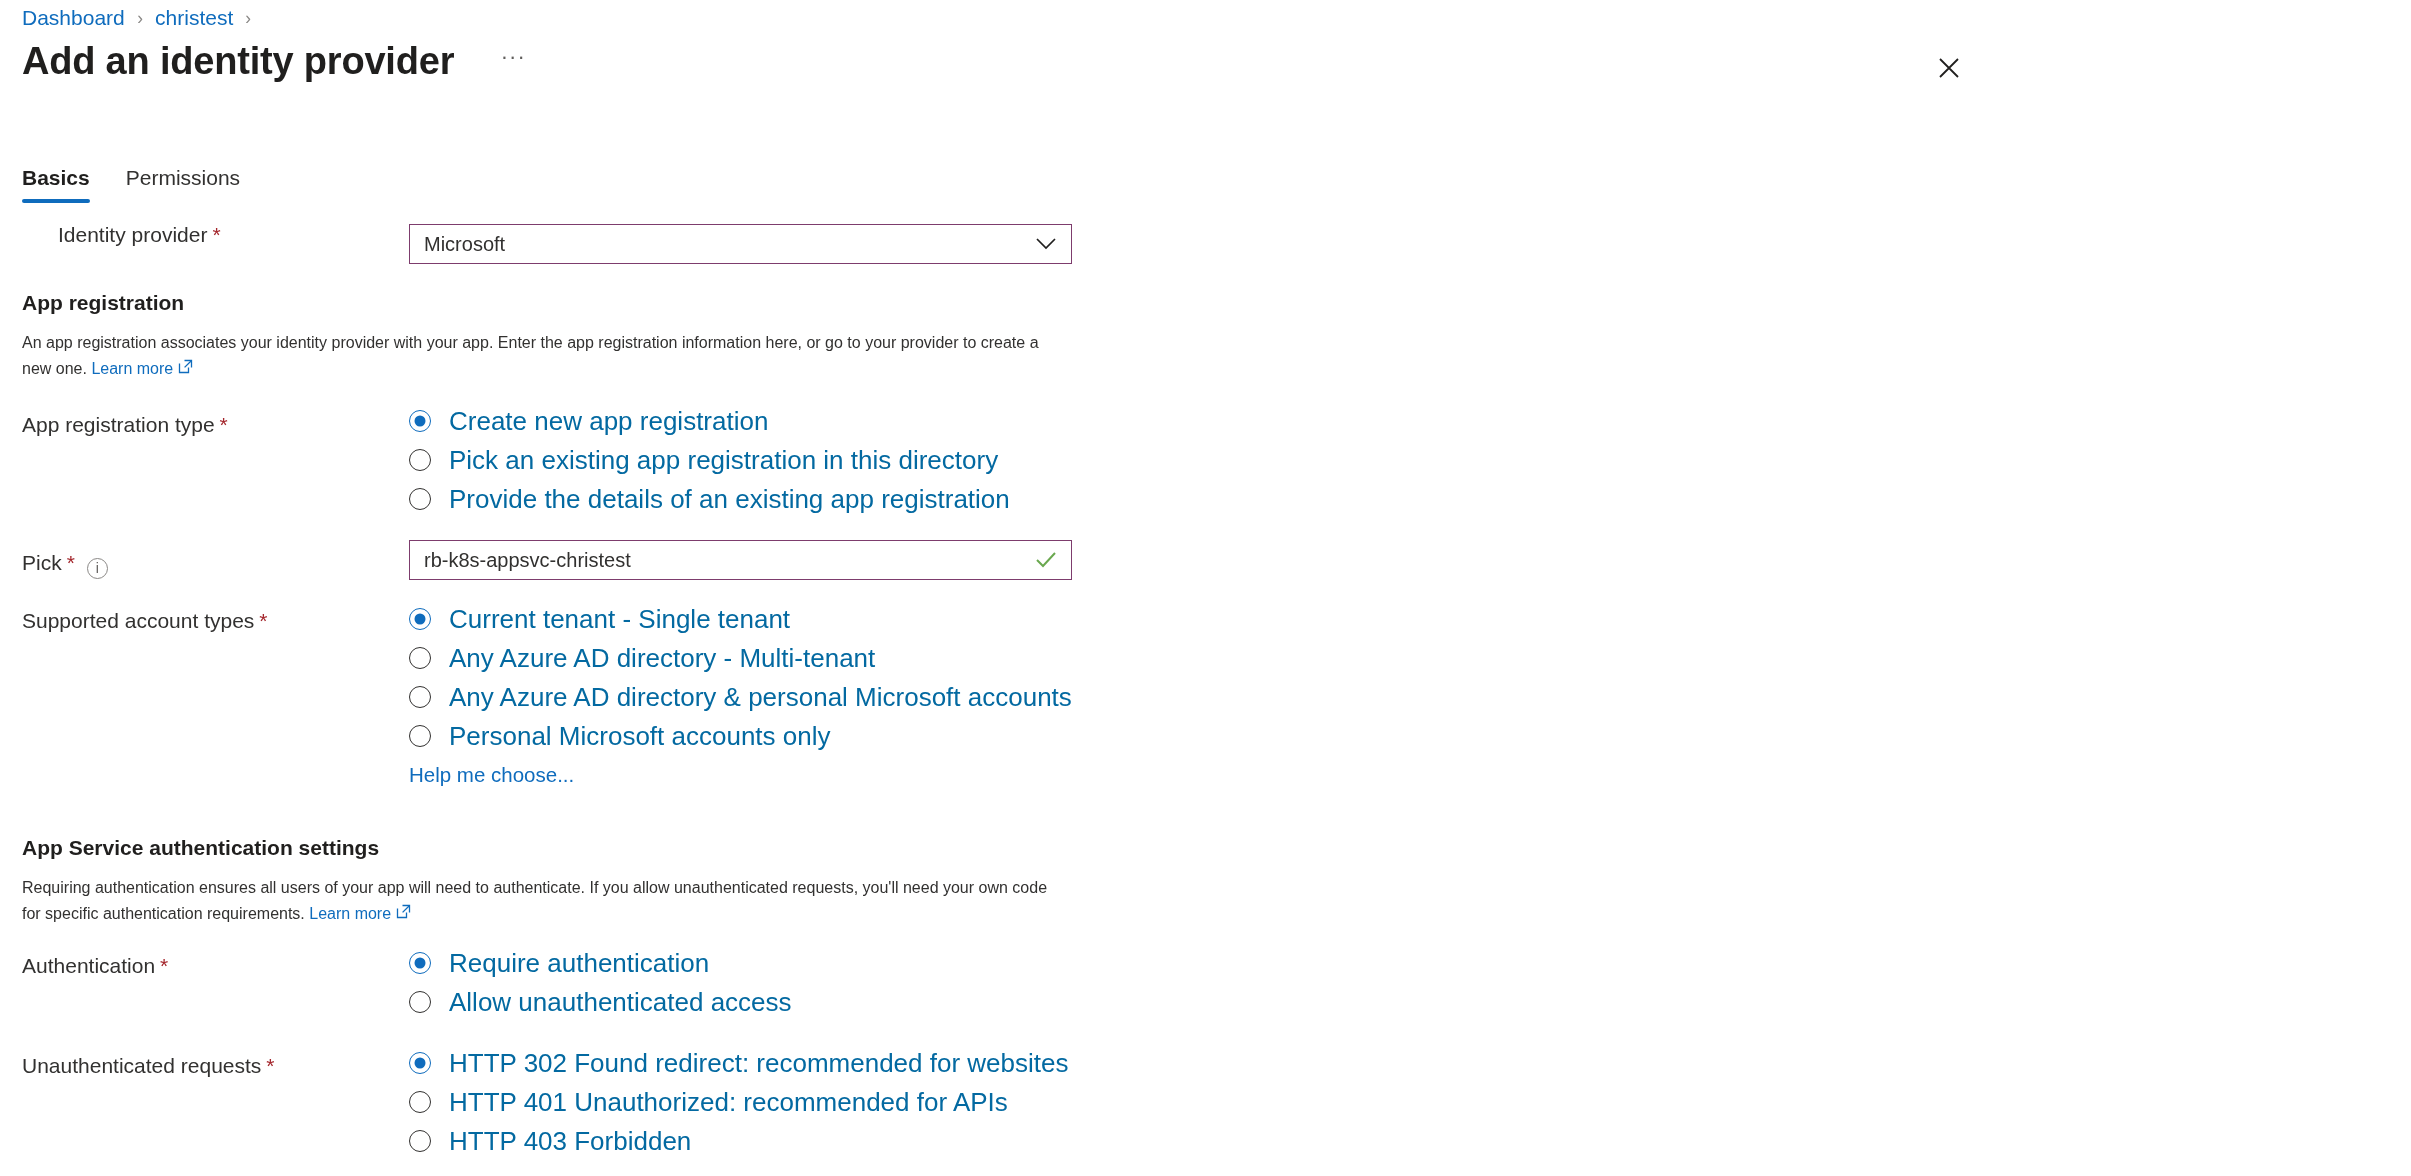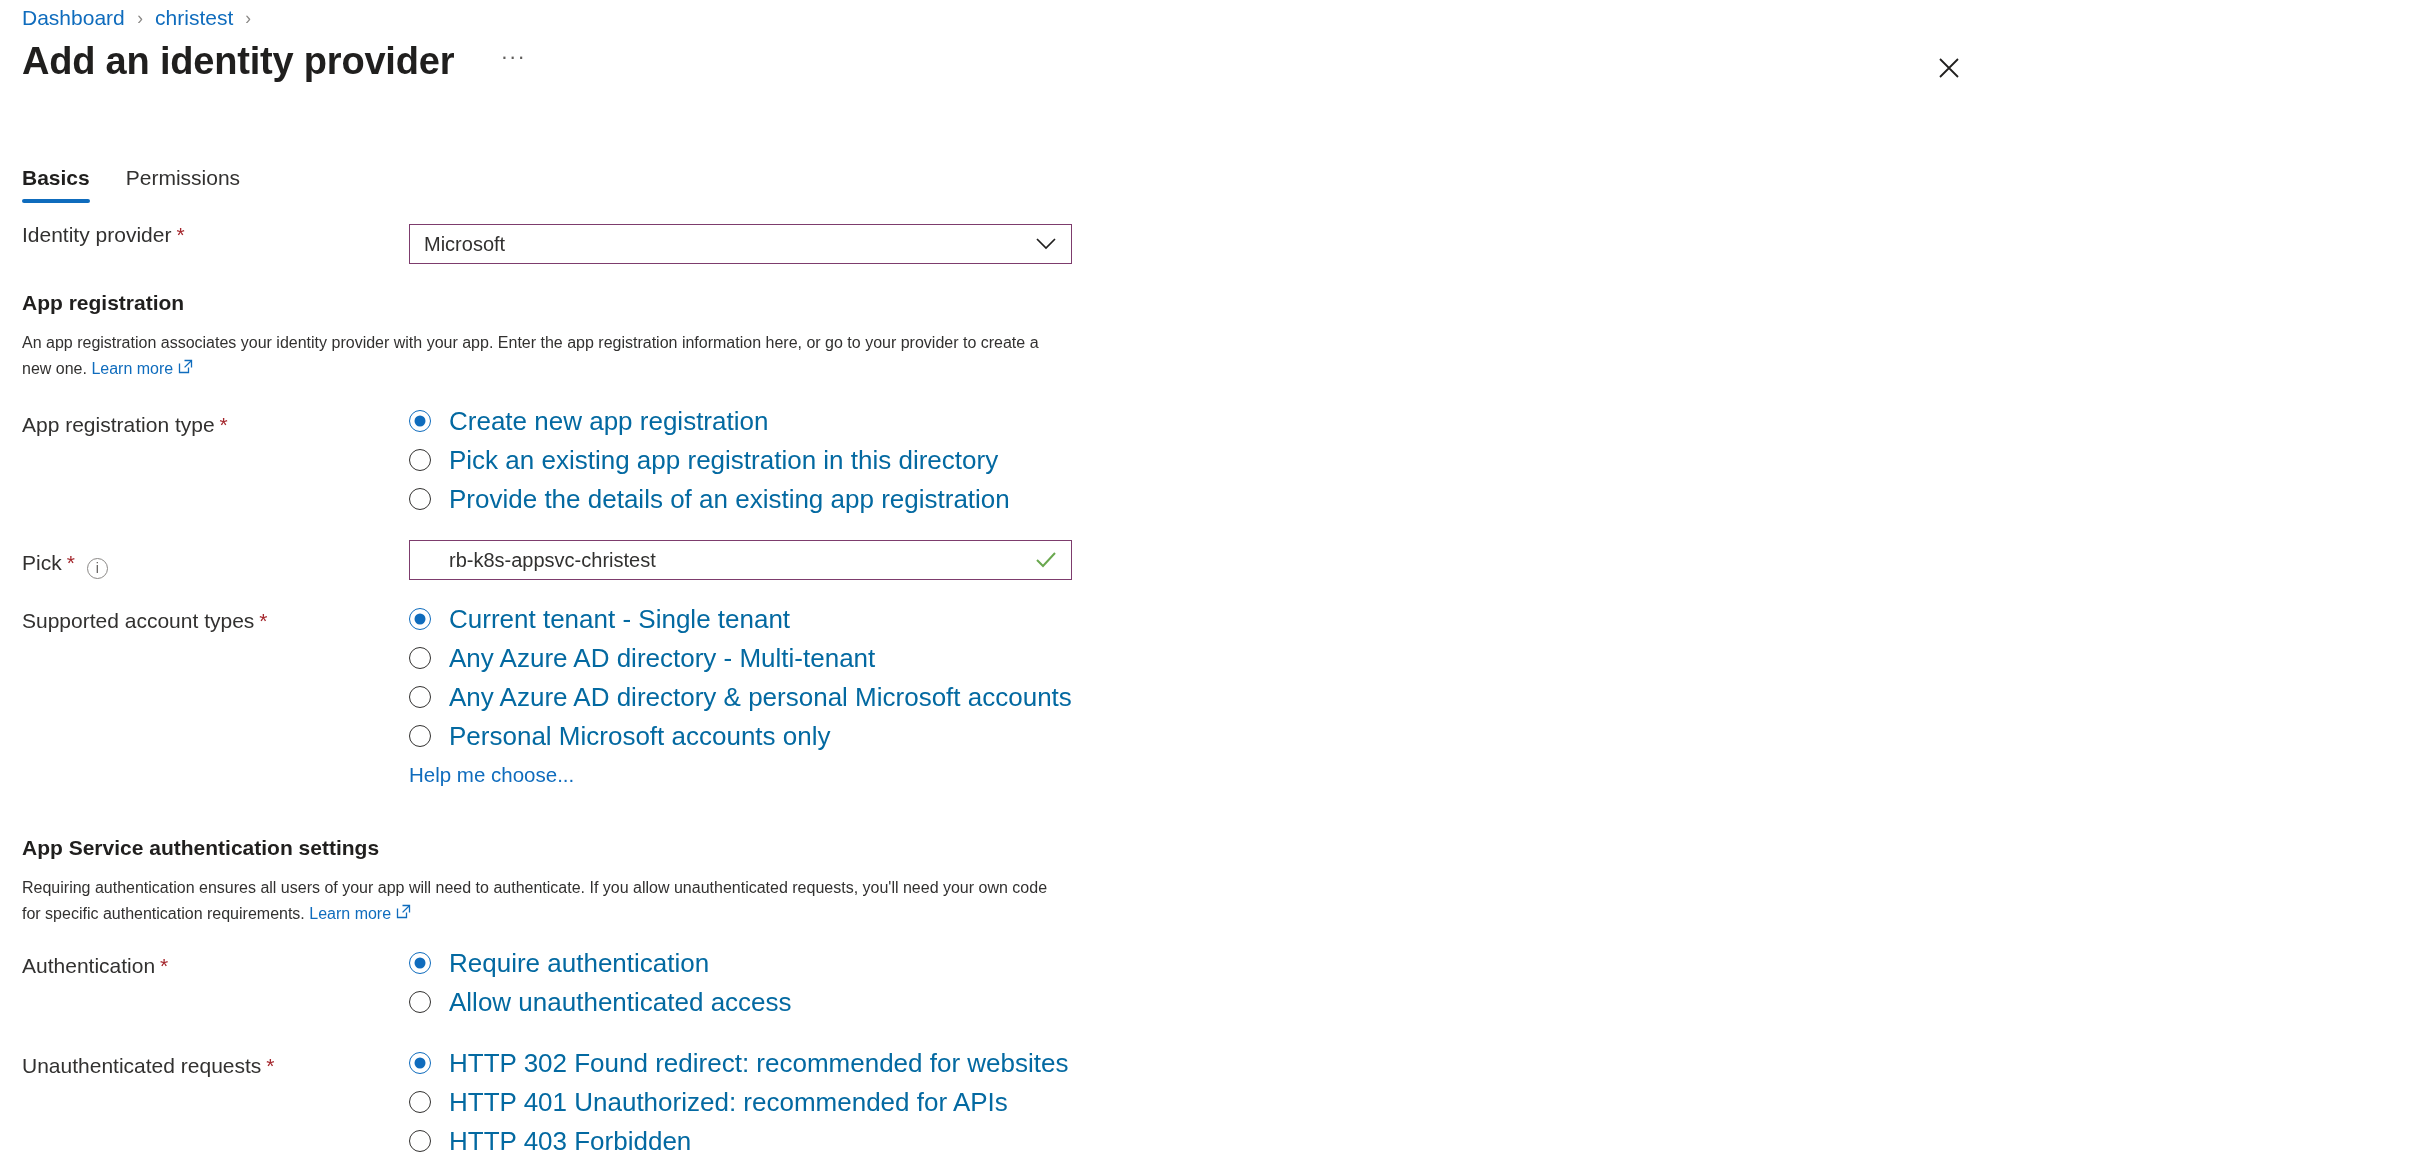--- a/index.html
+++ b/index.html
@@ -87,21 +87,21 @@
   }
   .select-val {
     font-size:20px; color:#323130; padding-left:14px; flex:1;
     white-space:nowrap; overflow:hidden; text-overflow:ellipsis;
   }
   .chev { margin-right:14px; display:flex; align-items:center; }
 
   .text-box {
     position:relative; width:663px; height:40px;
     border:1.5px solid #7d3c6d; background:#fff;
-    display:flex; align-items:center;padding-left:25px;
+    display:flex; align-items:center;
   }
   .text-val {
     font-size:20px; color:#323130; padding-left:14px; flex:1;
     white-space:nowrap; overflow:hidden; border:0; outline:0;
     background:transparent; font-family:inherit;
   }
   .check { margin-right:14px; display:flex; align-items:center; }
 
   
   .radio-group { position:absolute; left:409px; }
@@ -163,21 +163,21 @@
     </svg>
   </div>
 
   <div class="tabs">
     <div class="tab active">Basics</div>
     <div class="tab">Permissions</div>
   </div>
 
   <div class="form">
 
-    <div class="lbl" style="top:222px;">
+    <div class="lbl" style="top:222px;margin-left:36px;">
       <span>Identity provider</span><span class="req">*</span>
     </div>
     <div class="fieldcol" style="top:224px;">
       <div class="select-box">
         <span class="select-val">Microsoft</span>
         <span class="chev">
           <svg width="22" height="14" viewBox="0 0 22 14" aria-hidden="true">
             <path d="M2 2 L11 11 L20 2" stroke="#201f1e" stroke-width="1.7" fill="none"></path>
           </svg>
         </span>

